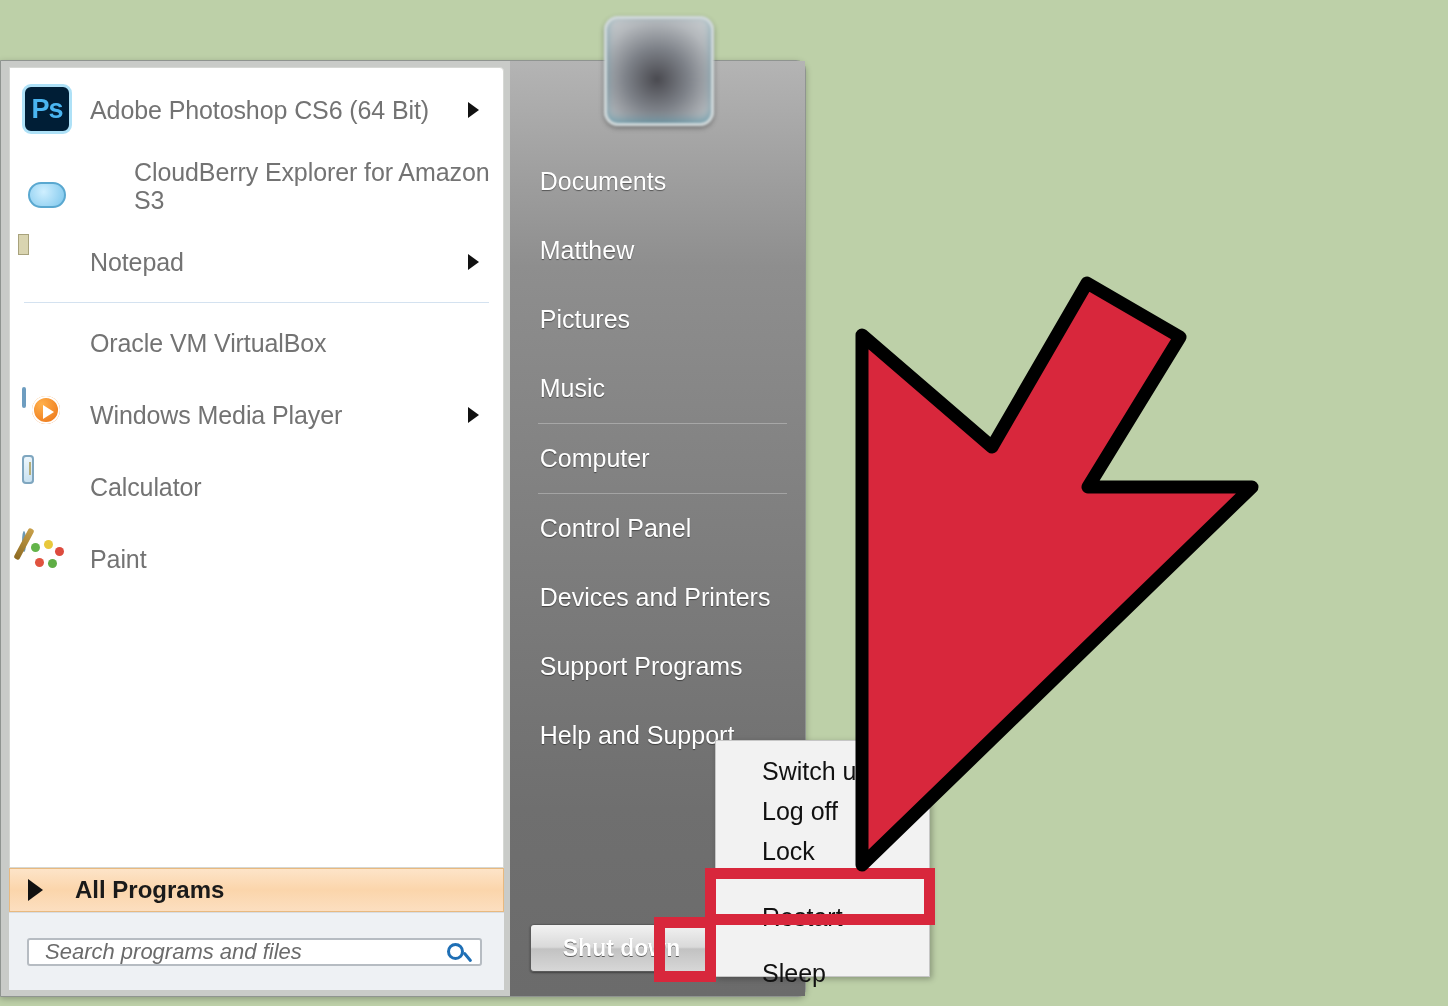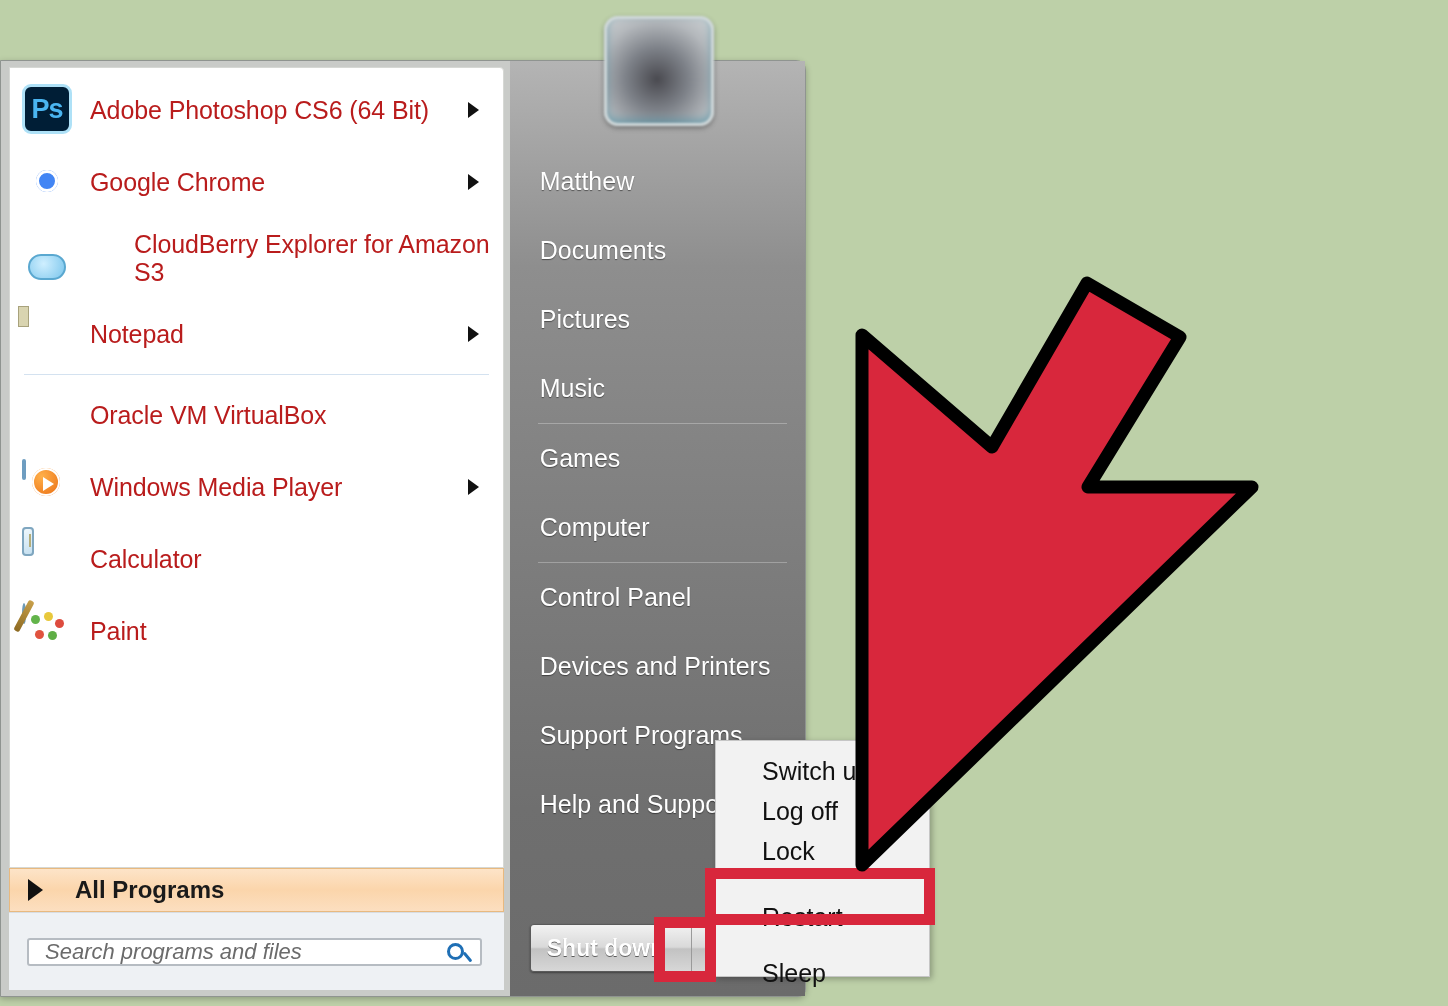--- a/index.html
+++ b/index.html
@@ -47,21 +47,21 @@
   }
   .prog-item.tall { height: 80px; align-items: center; gap: 44px; }
   .prog-icon {
     width: 52px; height: 52px;
     flex: 0 0 52px;
     margin-right: 16px;
     position: relative;
   }
   .prog-label {
     font-size: 25px;
-    color: #b91c1c;
+    color: #737373;
     line-height: 1.12;
     letter-spacing: -0.1px;
     flex: 1 1 auto;
   }
   .prog-arrow {
     flex: 0 0 auto;
     width: 0; height: 0;
     border-left: 11px solid #111;
     border-top: 8px solid transparent;
     border-bottom: 8px solid transparent;
@@ -278,21 +278,21 @@
     display: flex; align-items: stretch;
     height: 48px;
     border: 1px solid #5a5a5a;
     border-radius: 4px;
     overflow: hidden;
     box-shadow: 0 1px 2px rgba(0,0,0,.4);
   }
   #shutdown-main {
     background: linear-gradient(to bottom, #f2f2f2 0%, #d9d9d9 48%, #c2c2c2 52%, #d7d7d7 100%);
     display: flex; align-items: center;
-    padding: 0 16px;
+    padding: 0 32px;
     font-size: 23px; font-weight: bold;
     color: #ffffff;
     text-shadow: 0 1px 0 rgba(0,0,0,.55);
     min-width: 160px;
   }
   #shutdown-split {
     width: 46px;
     background: linear-gradient(to bottom, #f2f2f2 0%, #d9d9d9 48%, #c2c2c2 52%, #d7d7d7 100%);
     border-left: 1px solid #9a9a9a;
     display: flex; align-items: center; justify-content: center;
@@ -369,25 +369,20 @@
     <div id="programs-area">
 
       <div class="prog-item">
         <span class="prog-icon">
             <span class="ic-ps">Ps</span>
           </span>
         <span class="prog-label">Adobe Photoshop CS6 (64 Bit)</span>
         <span class="prog-arrow"></span>
       </div>
 
-      <div class="prog-item">
-        <span class="prog-icon"><span class="ic-chrome"></span></span>
-        <span class="prog-label">Google Chrome</span>
-        <span class="prog-arrow"></span>
-      </div>
 
       <div class="prog-item tall">
         <span class="prog-icon"><span class="ic-cloudberry"></span></span>
         <span class="prog-label">CloudBerry Explorer for Amazon S3</span>
       </div>
 
       <div class="prog-item">
         <span class="prog-icon"><span class="ic-notepad"></span></span>
         <span class="prog-label">Notepad</span>
         <span class="prog-arrow"></span>
@@ -428,35 +423,32 @@
         <input id="search-input" type="text" placeholder="Search programs and files" style="">
         <span class="mag"></span>
       </div>
     </div>
 
   </div>
 
   <div id="right-pane">
 
     <div class="rp-item">
+        <span>Documents</span>
+      </div>
+    <div class="rp-item">
         <span>Matthew</span>
       </div>
     <div class="rp-item">
-        <span>Documents</span>
-      </div>
-    <div class="rp-item">
         <span>Pictures</span>
       </div>
     <div class="rp-item">
         <span>Music</span>
       </div>
     <div class="rp-sep"></div>
-    <div class="rp-item">
-        <span>Games</span>
-      </div>
     <div class="rp-item">
         <span>Computer</span>
       </div>
     <div class="rp-sep"></div>
     <div class="rp-item">
         <span>Control Panel</span>
       </div>
     <div class="rp-item">
         <span>Devices and Printers</span>
       </div>

